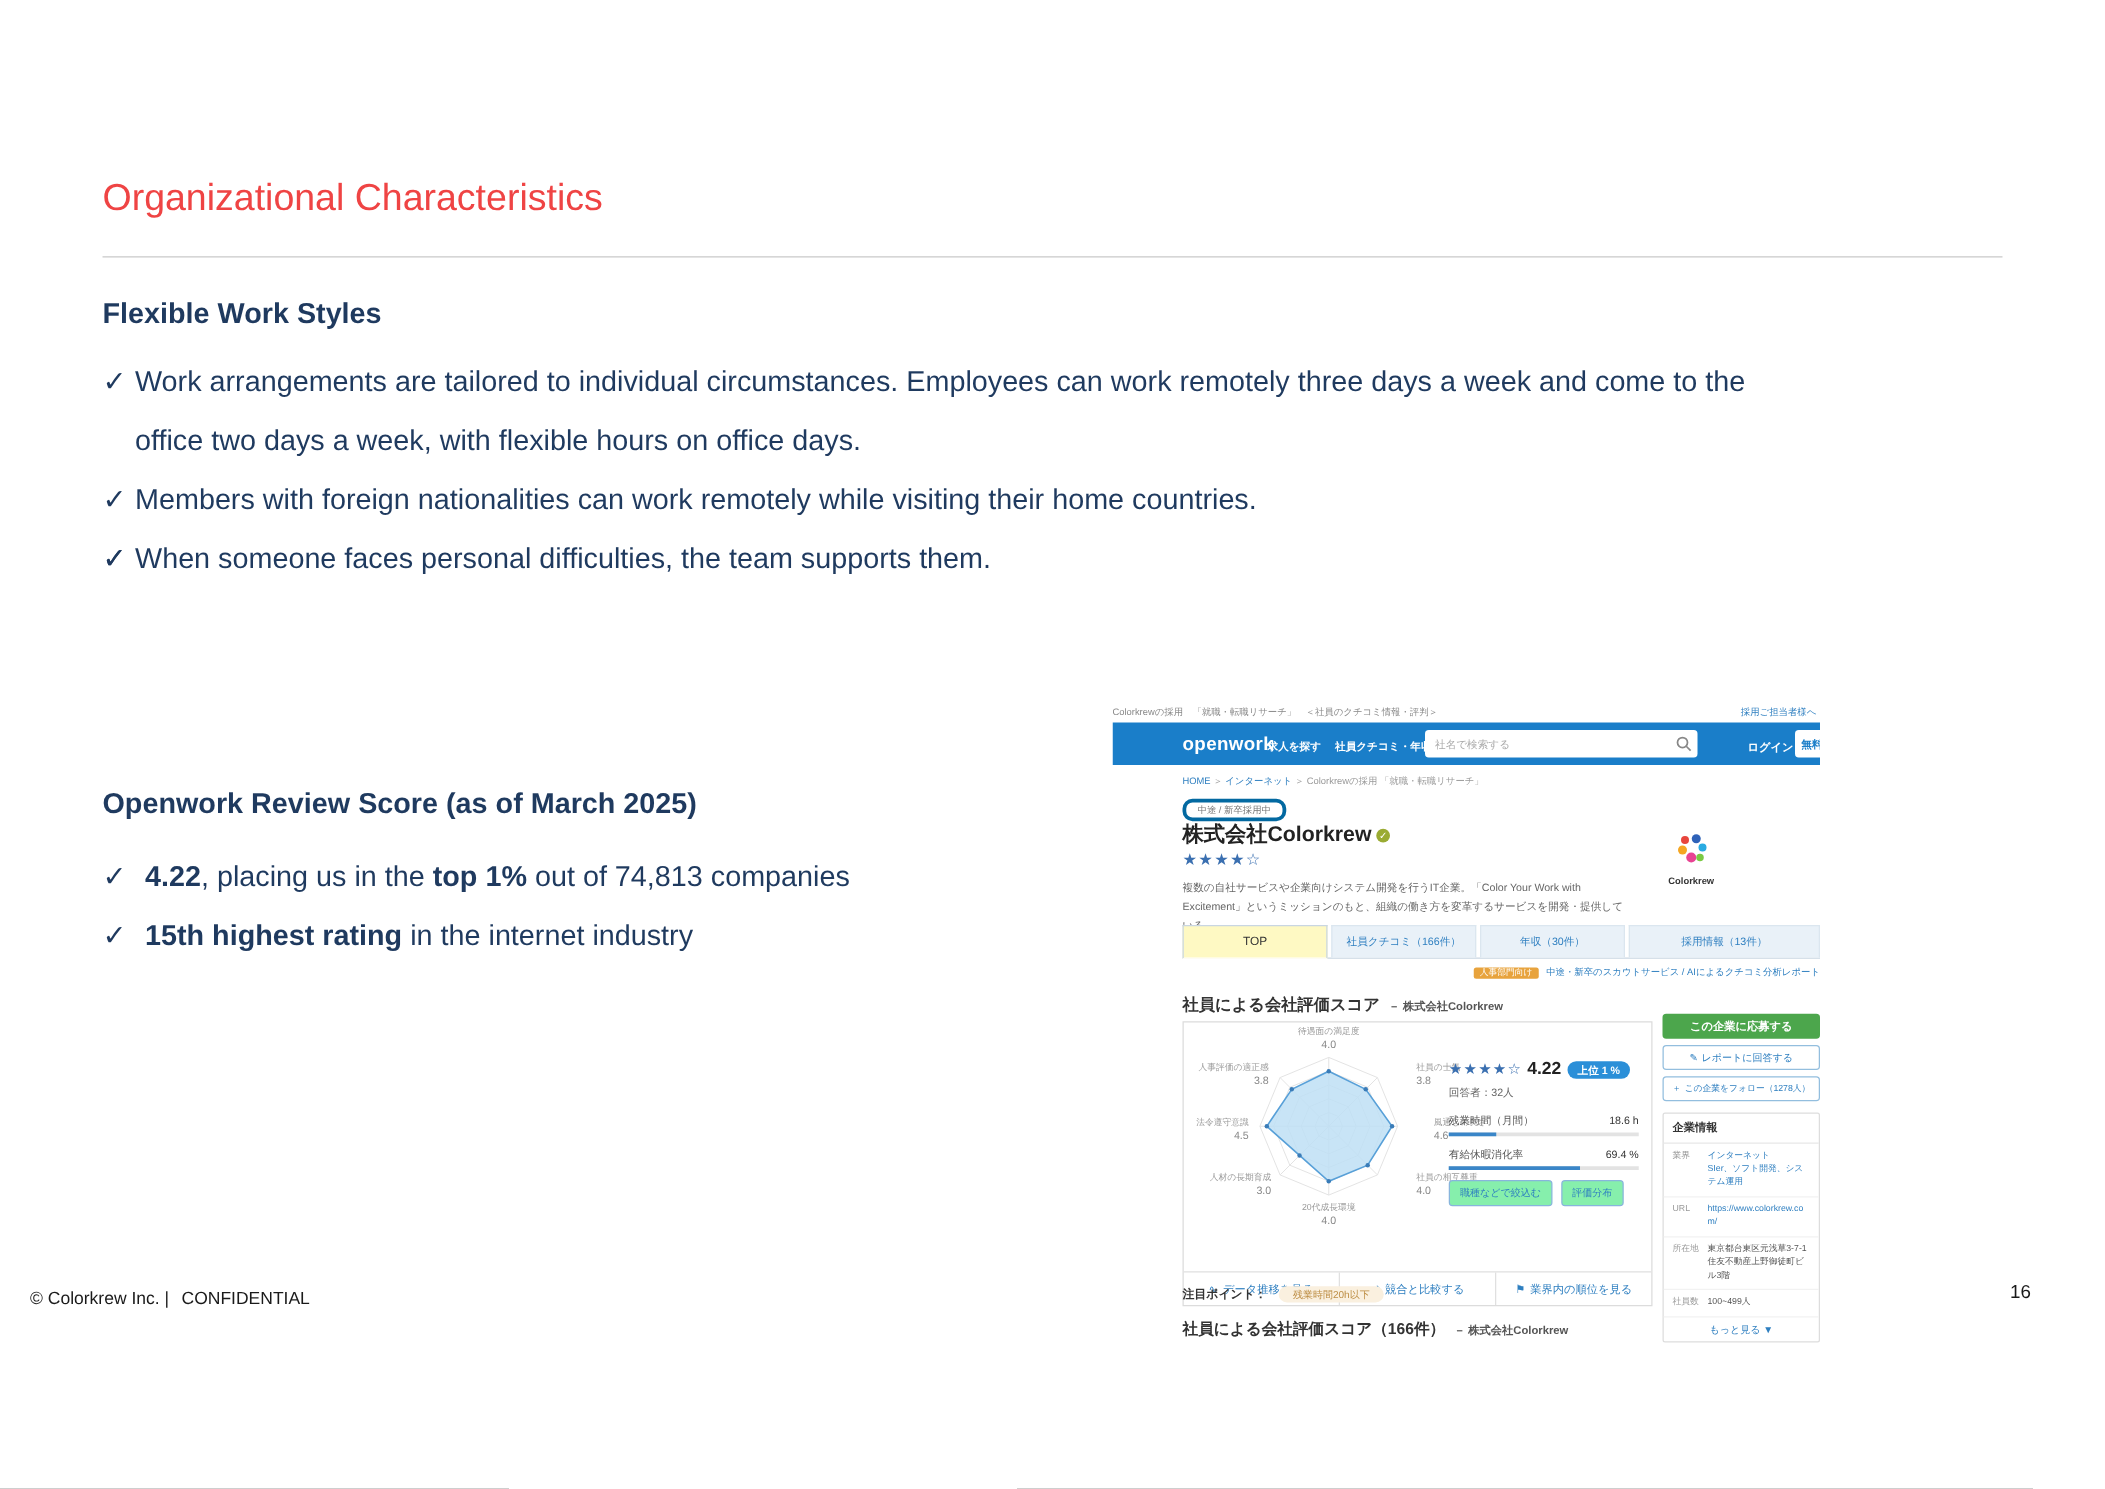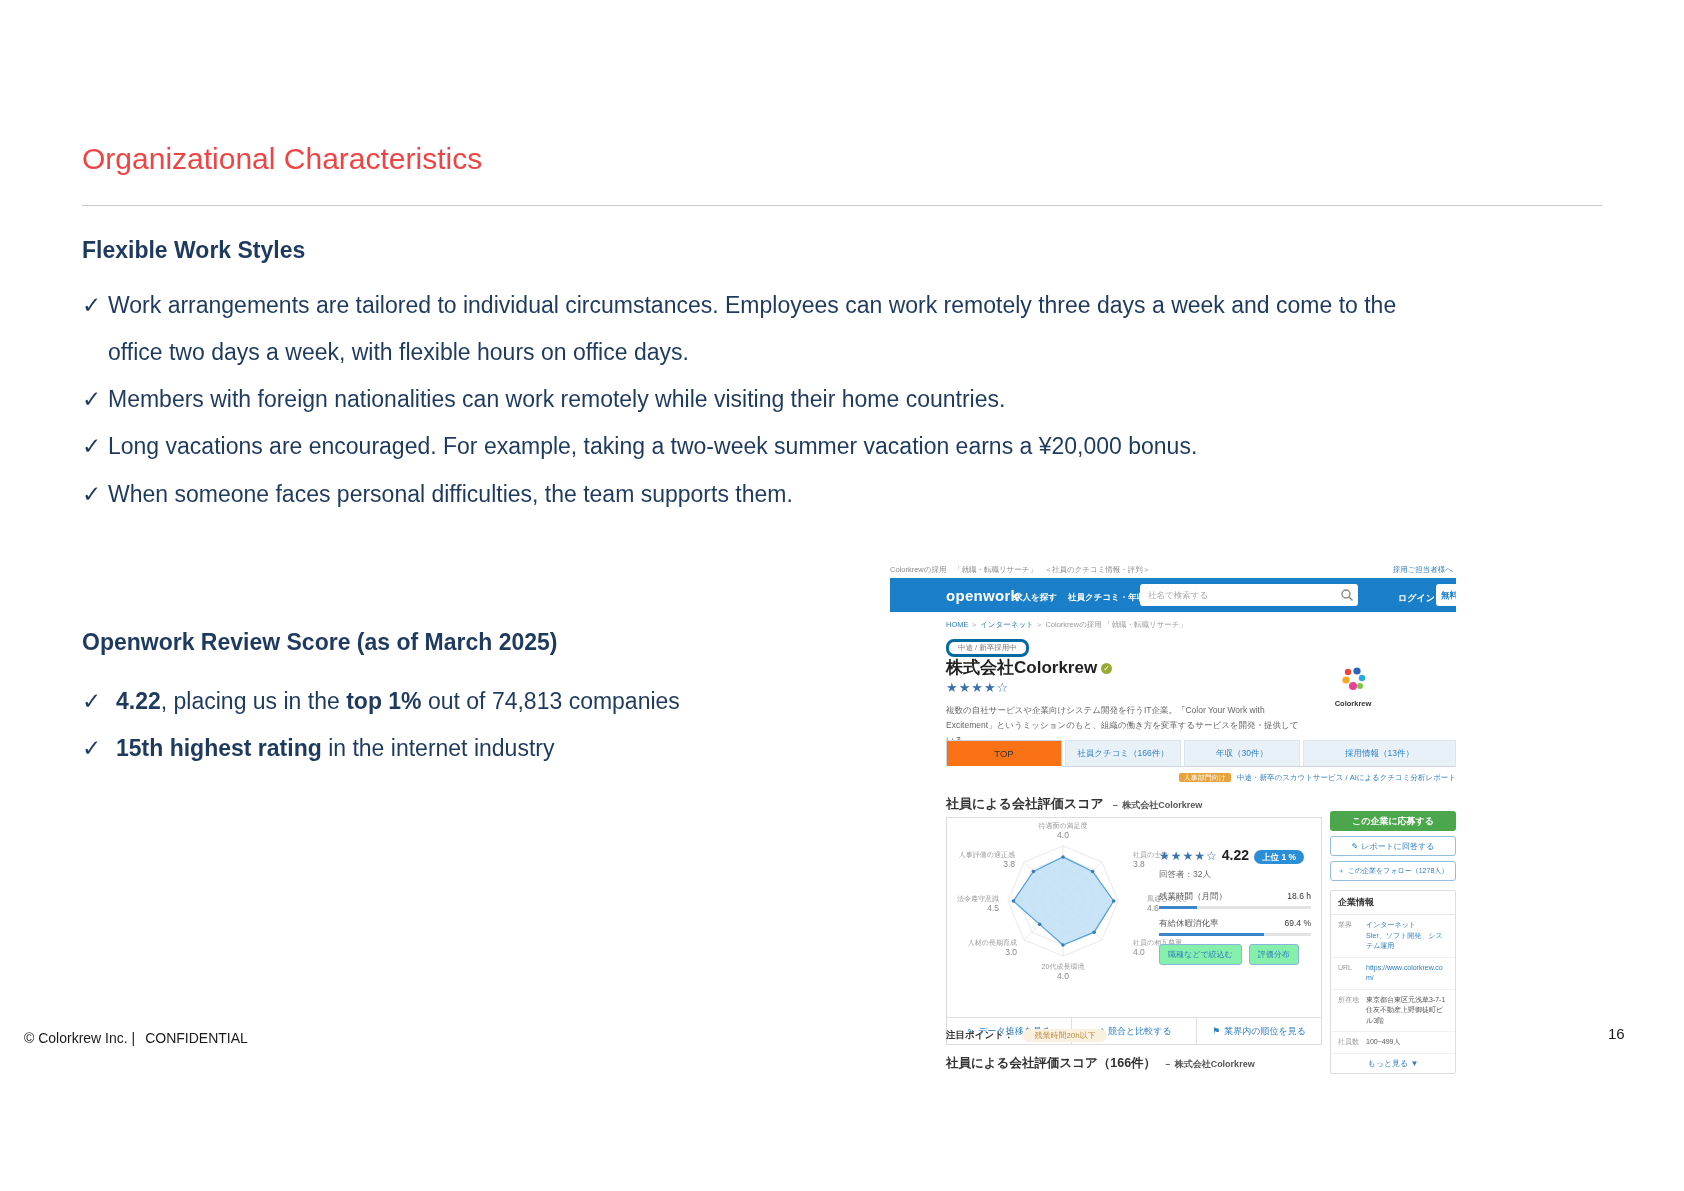--- a/index.html
+++ b/index.html
@@ -49,21 +49,21 @@
   .ow-verified{display:inline-block;width:11px;height:11px;background:#9aab33;border-radius:50%;
                color:#fff;font-size:8px;line-height:11px;text-align:center;font-weight:normal;
                vertical-align:2px;margin-left:4px;}
   .ow-stars{top:117px;left:56px;font-size:13px;color:#3a6fb0;letter-spacing:1px;}
   .ow-desc{top:140px;left:56px;width:356px;font-size:8.5px;line-height:1.75;color:#666;}
   .ow-cklogo{top:103px;left:436px;width:54px;text-align:center;}
   .ow-cklogo .cap{font-size:7.5px;font-weight:bold;color:#333;margin-top:1px;}
   .ow-tabs{top:177px;left:56px;width:510px;height:27px;display:flex;border-bottom:1px solid #c9d6e2;box-sizing:border-box;}
   .ow-tab{width:116px;margin-left:3px;background:#e9f1f8;color:#2e7fc0;font-size:8.5px;display:flex;
           align-items:center;justify-content:center;border:1px solid #dbe6ef;border-bottom:none;box-sizing:border-box;}
-  .ow-tab.active{margin-left:0;background:#f97316;color:#333;font-size:9.5px;border:1px solid #c9d6e2;
+  .ow-tab.active{margin-left:0;background:#fef9c3;color:#333;font-size:9.5px;border:1px solid #c9d6e2;
                  border-bottom:1px solid #fff;margin-bottom:-1px;}
   .ow-tab.last{flex:1;}
   .ow-promo{top:210px;left:120px;width:446px;text-align:right;font-size:7.5px;color:#2e7fc0;white-space:nowrap;}
   .ow-promo-badge{background:#e8a33d;color:#fff;border-radius:2px;padding:1px 5px;font-size:7px;margin-right:4px;}
   .ow-sec-title{top:232px;left:56px;font-size:13px;font-weight:bold;color:#333;}
   .ow-sec-title .suffix{font-size:9px;color:#555;margin-left:7px;}
 
   .ow-panel{top:254px;left:56px;width:376px;height:228px;border:1px solid #dcdcdc;box-sizing:border-box;}
   .ow-panel .abs{position:absolute;}
   .radar-svg{left:57px;top:24px;width:118px;height:118px;}
@@ -121,21 +121,21 @@
 
 <div class="slide">
 
   <div class="abs slide-title">Organizational Characteristics</div>
   <div class="abs title-rule"></div>
 
   <div class="abs sec-heading h-flex">Flexible Work Styles</div>
   <ul class="abs bullets bullets1">
     <li><span class="chk">✓</span><span>Work arrangements are tailored to individual circumstances. Employees can work remotely three days a week and come to the office two days a week, with flexible hours on office days.</span></li>
     <li><span class="chk">✓</span><span>Members with foreign nationalities can work remotely while visiting their home countries.</span></li>
-    <li><span class="chk">✓</span><span>Long vacations are encouraged. For example, taking a two-week summer vacation earns a ¥20,000 bonus.</span></li>
+    <li><span class="chk">✓</span></li>
     <li><span class="chk">✓</span><span>When someone faces personal difficulties, the team supports them.</span></li>
   </ul>
 
   <div class="abs sec-heading h-open">Openwork Review Score (as of March 2025)</div>
   <ul class="abs bullets bullets2">
     <li>
       <span class="chk">✓</span>
       <span class="bold">4.22</span><span>, placing us in the </span><span class="bold">top 1%</span><span> out of 74,813 companies</span>
     </li>
     <li>

